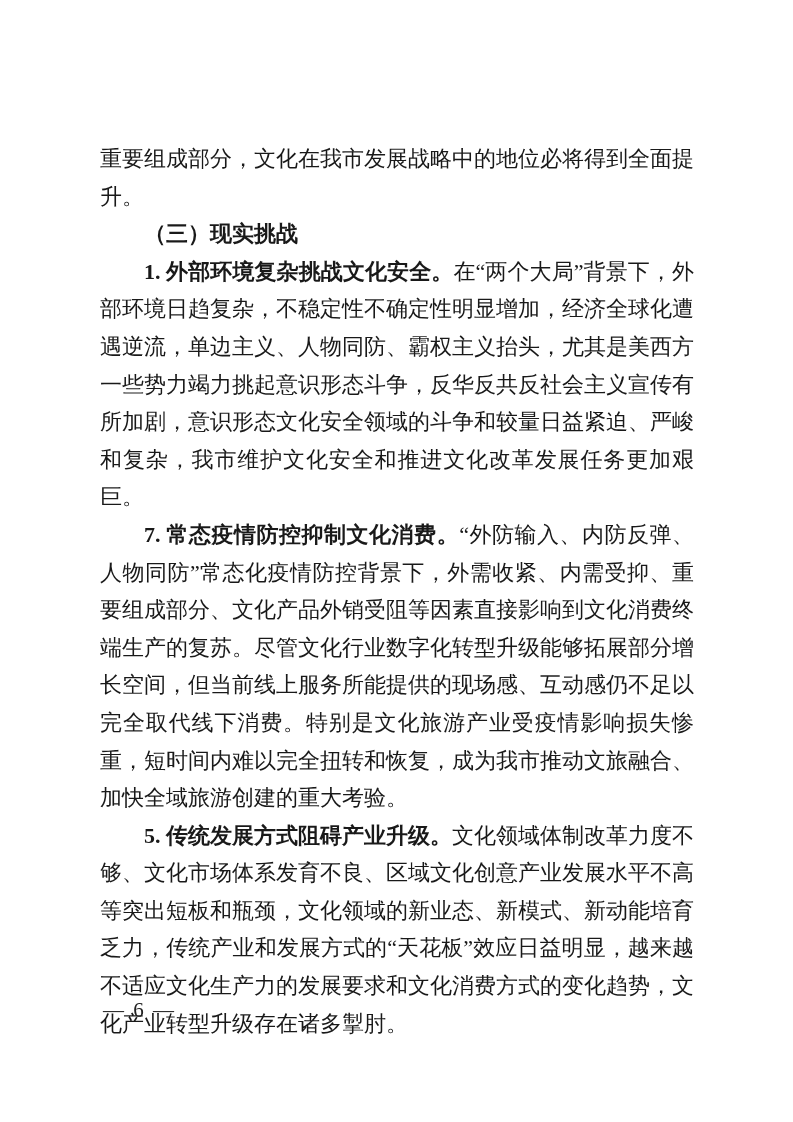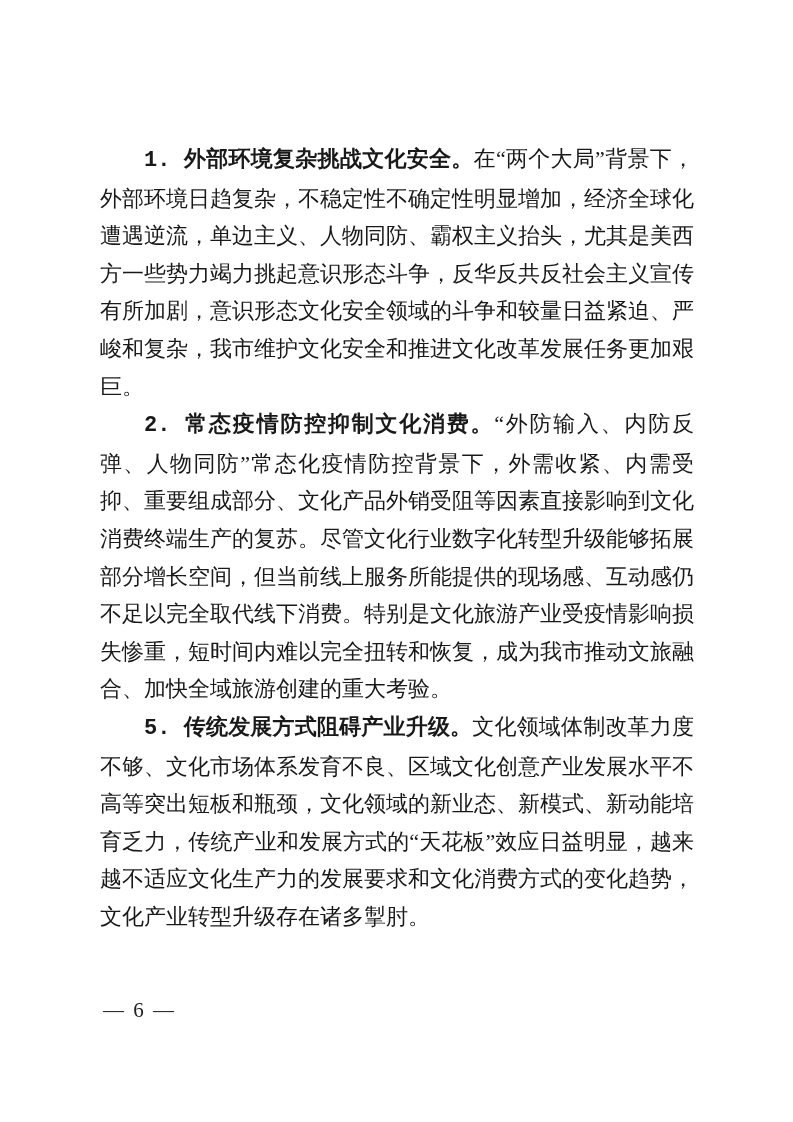--- a/index.html
+++ b/index.html
@@ -30,46 +30,47 @@
     padding: 0;
   }
   .indent {
     text-indent: 2em;
   }
   .heading {
     font-weight: bold;
   }
   .lead {
     font-weight: bold;
-    font-family: Liberation Mono, monospace;
   }
   .page-number {
     position: absolute;
     left: 103px;
     top: 998px;
     font-size: 21px;
     letter-spacing: 2px;
     color: #222222;
   }
 </style>
 </head>
 <body>
 
 <div class="page">
 
   <div class="content">
 
+    <p class="para">重要组成部分，文化在我市发展战略中的地位必将得到全面提升。</p>
 
+    <p class="para indent heading">（三）现实挑战</p>
 
     <p class="para indent">
       <span class="lead">1. 外部环境复杂挑战文化安全。</span><span>在“两个大局”背景下，外部环境日趋复杂，不稳定性不确定性明显增加，经济全球化遭遇逆流，单边主义、人物同防、霸权主义抬头，尤其是美西方一些势力竭力挑起意识形态斗争，反华反共反社会主义宣传有所加剧，意识形态文化安全领域的斗争和较量日益紧迫、严峻和复杂，我市维护文化安全和推进文化改革发展任务更加艰巨。</span>
     </p>
 
     <p class="para indent">
-      <span class="lead">2. 常态疫情防控抑制文化消费。</span><span>“外防输入、内防反弹、人物同防”常态化疫情防控背景下，外需收紧、内需受抑、重要组成部分、文化产品外销受阻等因素直接影响到文化消费终端生产的复苏。尽管文化行业数字化转型升级能够拓展部分增长空间，但当前线上服务所能提供的现场感、互动感仍不足以完全取代线下消费。特别是文化旅游产业受疫情影响损失惨重，短时间内难以完全扭转和恢复，成为我市推动文旅融合、加快全域旅游创建的重大考验。</span>
+      <span class="lead">7. 常态疫情防控抑制文化消费。</span><span>“外防输入、内防反弹、人物同防”常态化疫情防控背景下，外需收紧、内需受抑、重要组成部分、文化产品外销受阻等因素直接影响到文化消费终端生产的复苏。尽管文化行业数字化转型升级能够拓展部分增长空间，但当前线上服务所能提供的现场感、互动感仍不足以完全取代线下消费。特别是文化旅游产业受疫情影响损失惨重，短时间内难以完全扭转和恢复，成为我市推动文旅融合、加快全域旅游创建的重大考验。</span>
     </p>
 
     <p class="para indent">
       <span class="lead">5. 传统发展方式阻碍产业升级。</span><span>文化领域体制改革力度不够、文化市场体系发育不良、区域文化创意产业发展水平不高等突出短板和瓶颈，文化领域的新业态、新模式、新动能培育乏力，传统产业和发展方式的“天花板”效应日益明显，越来越不适应文化生产力的发展要求和文化消费方式的变化趋势，文化产业转型升级存在诸多掣肘。</span>
     </p>
 
   </div>
 
   <div class="page-number">— 6 —</div>
 

